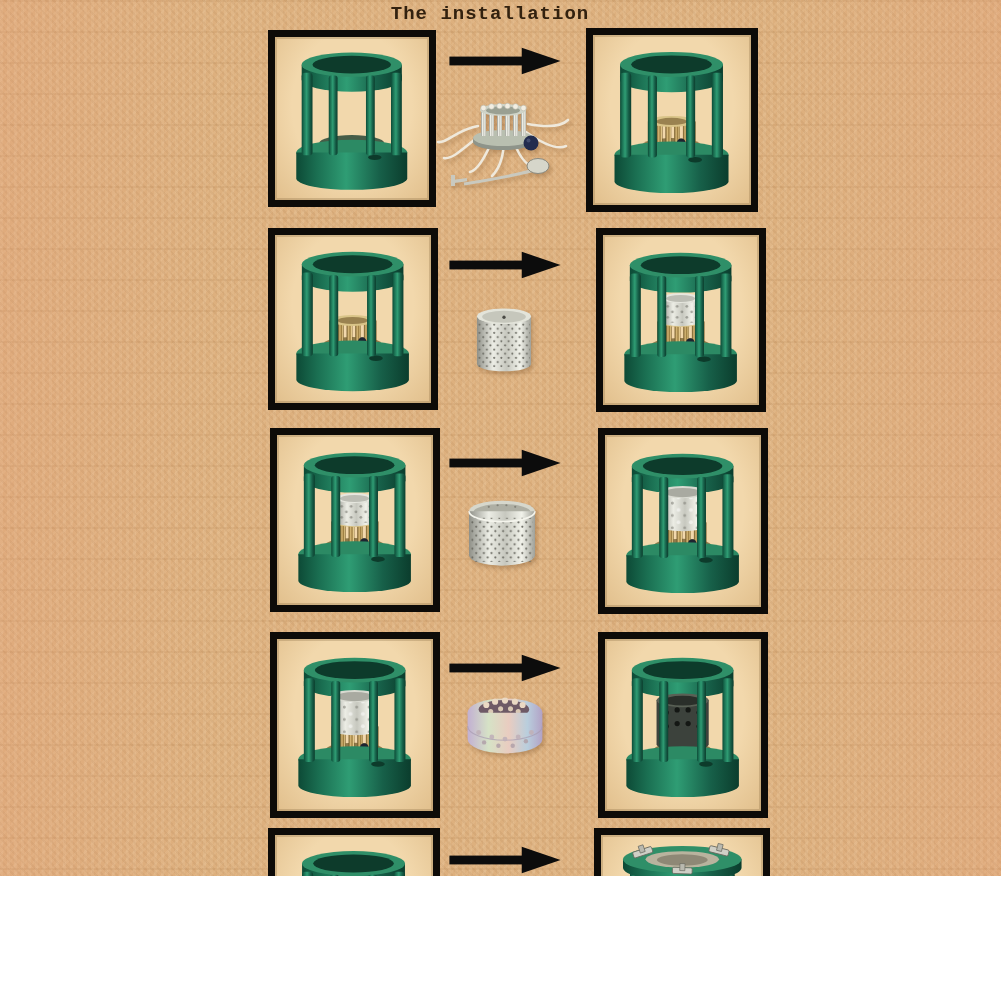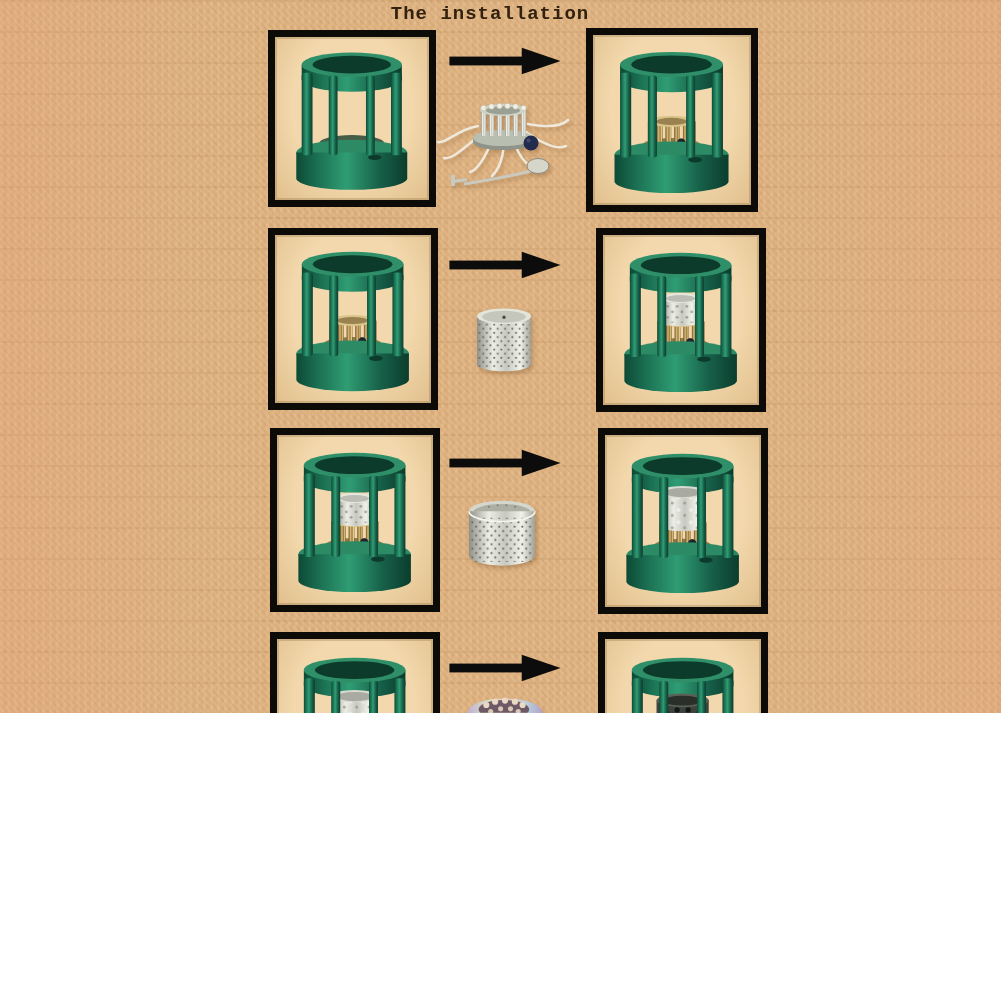--- a/index.html
+++ b/index.html
@@ -1,17 +1,17 @@
 <!DOCTYPE html>
 <html><head>
 <meta charset="utf-8">
 <style>
   html,body{margin:0;padding:0;}
   .page{
-    position:relative;width:1001px;height:713px;overflow:hidden;
+    position:relative;width:1001px;height:876px;overflow:hidden;
     background-color:#ddb07e;
     background-image:
       linear-gradient(90deg, rgba(233,150,118,.20), rgba(233,150,118,0) 22%, rgba(233,150,118,0) 78%, rgba(233,150,118,.20)),
       repeating-linear-gradient(180deg, rgba(146,95,43,.09) 0 2px, rgba(0,0,0,0) 2px 31px),
       repeating-linear-gradient(90deg, rgba(255,236,205,.10) 0 3px, rgba(0,0,0,0) 3px 7px),
       repeating-linear-gradient(47deg, rgba(120,78,36,.07) 0 2px, rgba(0,0,0,0) 2px 5px),
       repeating-linear-gradient(133deg, rgba(255,240,210,.08) 0 2px, rgba(0,0,0,0) 2px 6px);
     font-family:"Liberation Mono","DejaVu Sans Mono",monospace;
   }
   .title{

